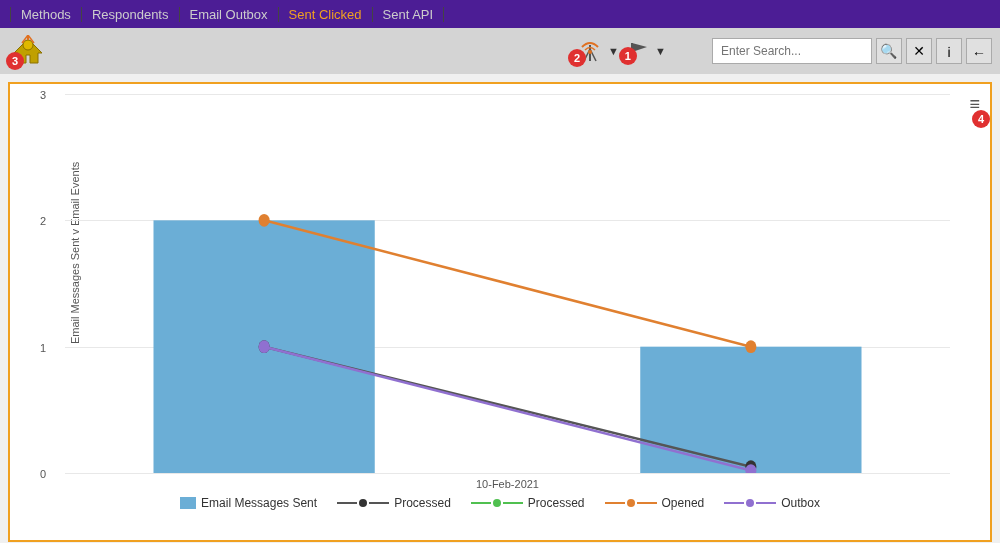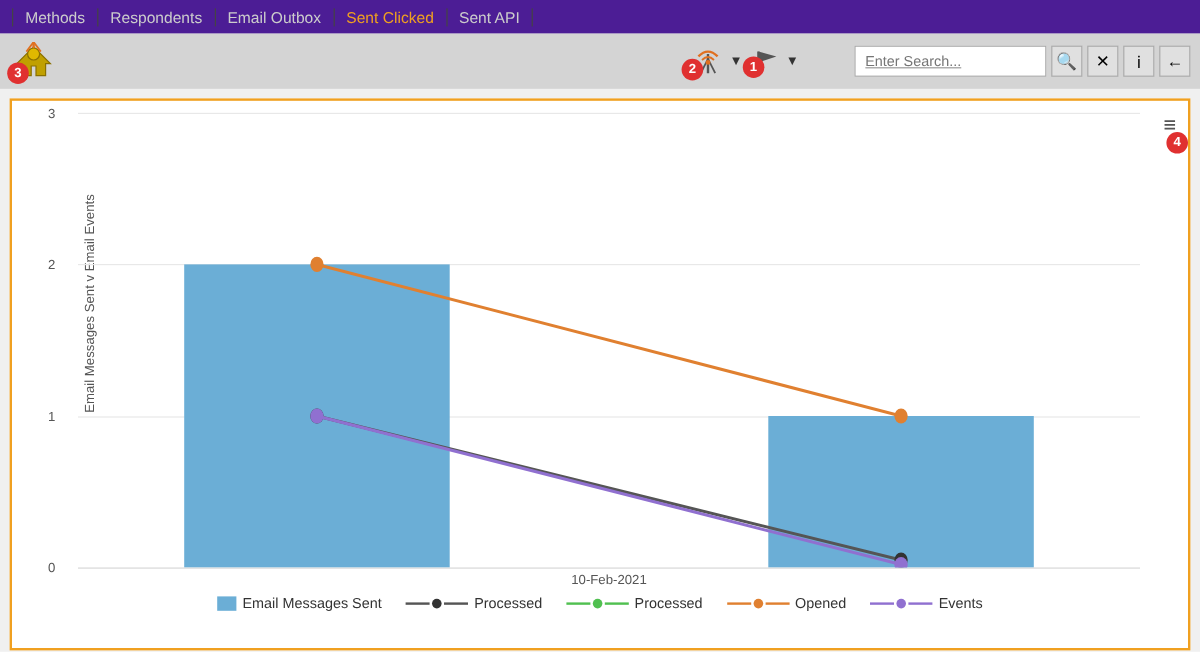--- a/index.html
+++ b/index.html
@@ -56,21 +56,20 @@
       gap: 4px;
     }
     .toolbar-search input {
       border: 1px solid #aaa;
       background: #fff;
       height: 26px;
       padding: 0 8px;
       font-size: 12px;
       width: 160px;
       color: #999;
-      text-decoration: underline;
     }
     .toolbar-search button {
       background: none;
       border: 1px solid #aaa;
       height: 26px;
       width: 26px;
       cursor: pointer;
       display: flex; align-items: center; justify-content: center;
       font-size: 14px;
       background: #e0e0e0;
@@ -356,18 +355,18 @@
           <div class="legend-dash" style="background:#e08030"></div>
         </div>
         <span>Opened</span>
       </div>
       <div class="legend-item">
         <div class="legend-line">
           <div class="legend-dash" style="background:#9070d0"></div>
           <div class="legend-dot" style="background:#9070d0"></div>
           <div class="legend-dash" style="background:#9070d0"></div>
         </div>
-        <span>Events</span>
+        <span>Outbox</span>
       </div>
     </div>
 
   </div>
 </div>
 
 </body></html>

